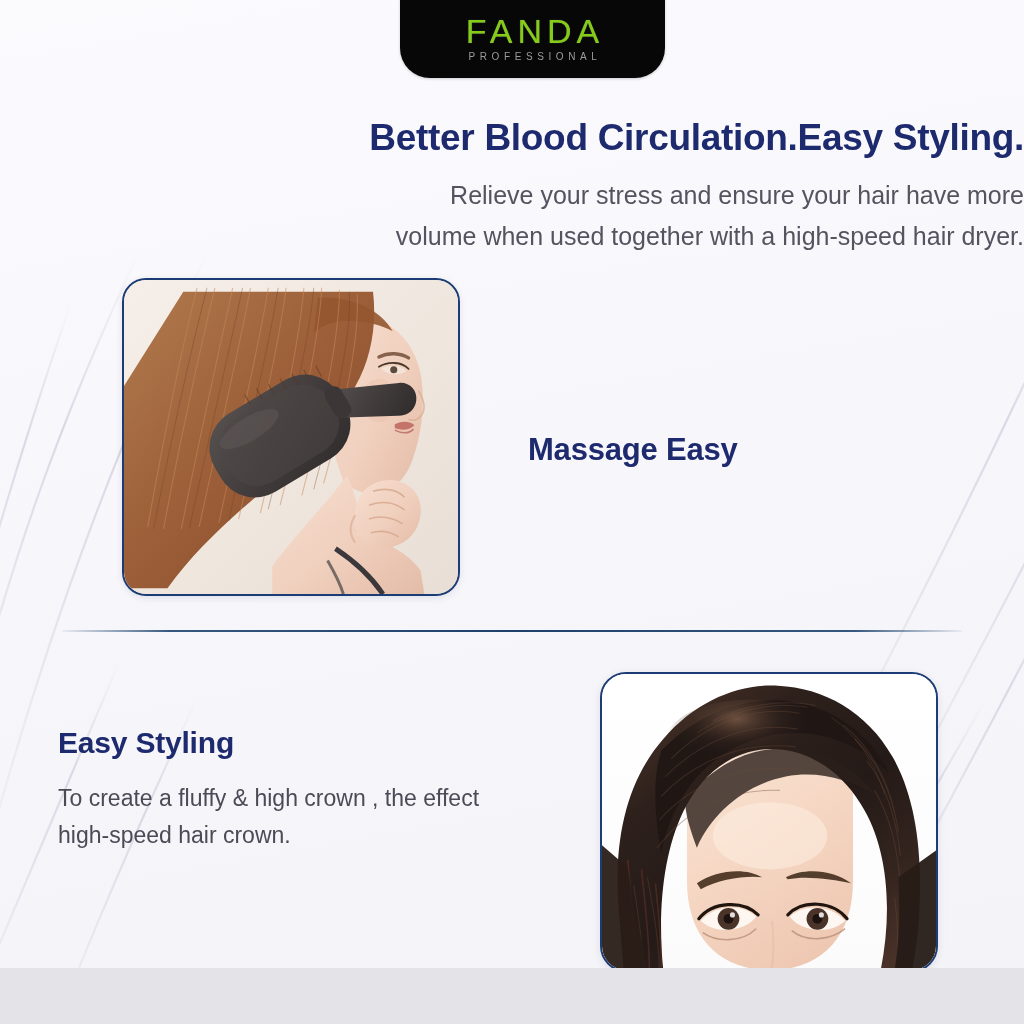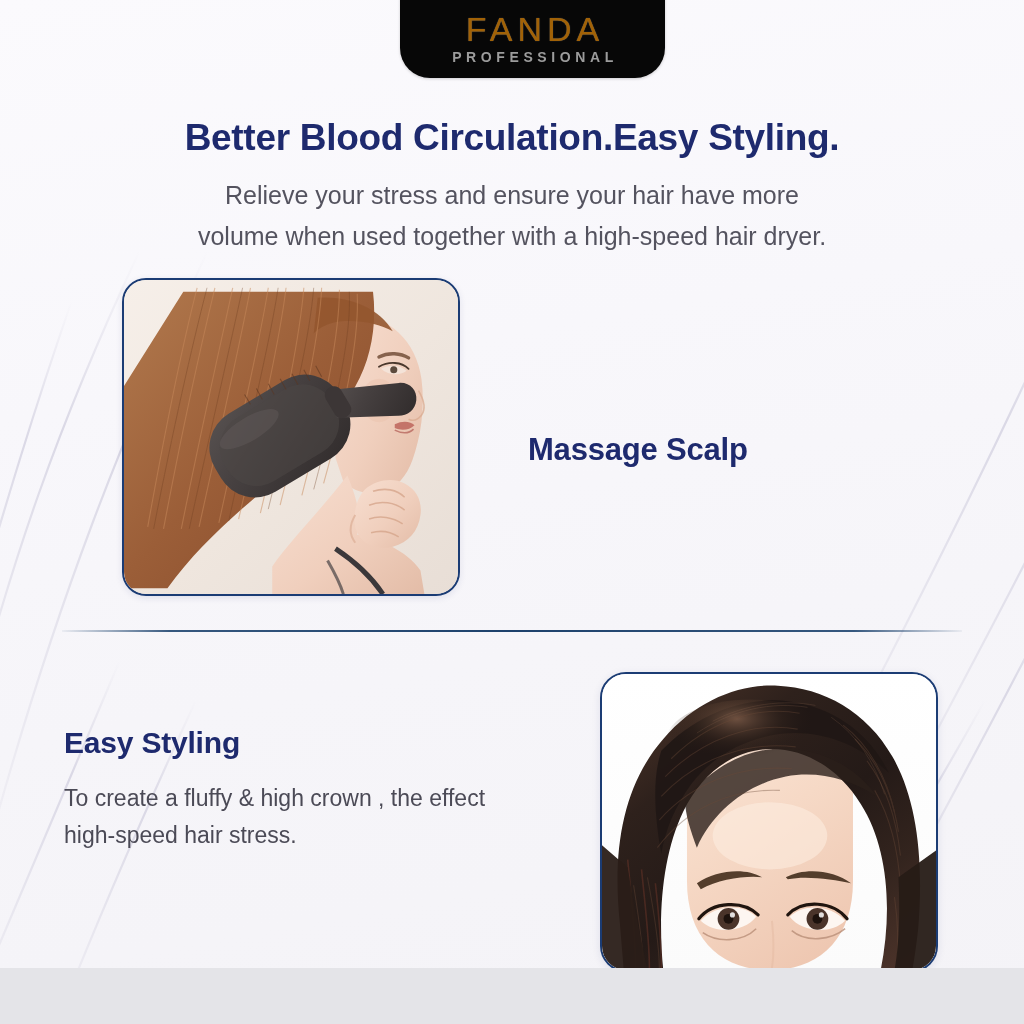--- a/index.html
+++ b/index.html
@@ -62,43 +62,43 @@
     align-items: center;
     justify-content: center;
     padding-top: 4px;
     box-shadow: 0 1px 3px rgba(0,0,0,0.18);
   }
   .logo-word {
     font-size: 34px;
     line-height: 1;
     font-weight: 300;
     letter-spacing: 5px;
-    color: #a16207;
+    color: #84cc16;
     font-family: "Liberation Sans", sans-serif;
     padding-left: 5px;
     text-shadow: 0 0 1px rgba(255,255,255,0.4);
   }
   .logo-sub {
     margin-top: 4px;
-    font-size: 14px;
+    font-size: 10px;
     line-height: 1;
-    font-weight: 700;
+    font-weight: 400;
     letter-spacing: 4.6px;
     color: #9c9c9c;
     padding-left: 5px;
     font-family: "Liberation Sans", sans-serif;
   }
 
   
   .headline-block {
     position: absolute;
     left: 0;
     right: 0;
     top: 118px;
-    text-align: center;
+    text-align: right;
     z-index: 3;
   }
   .headline {
     font-size: 37px;
     line-height: 1.1;
     font-weight: 700;
     color: #1e2a6e;
     letter-spacing: -0.3px;
     font-family: "Liberation Sans", sans-serif;
   }
@@ -169,21 +169,21 @@
         rgba(20,60,105,0.05) 0%,
         rgba(20,60,105,0.85) 12%,
         rgba(17,55,100,0.95) 50%,
         rgba(20,60,105,0.85) 88%,
         rgba(20,60,105,0.05) 100%);
   }
 
   
   .styling-text {
     position: absolute;
-    left: 64px;
+    left: 58px;
     top: 726px;
     width: 540px;
     z-index: 3;
   }
   .styling-title {
     font-size: 30px;
     font-weight: 700;
     color: #1e2a6e;
     letter-spacing: -0.2px;
     font-family: "Liberation Sans", sans-serif;
@@ -360,30 +360,30 @@
             <path d="M248 242 C259 238 272 240 282 247"></path>
             <path d="M250 256 C260 253 270 255 278 260"></path>
           </g>
           <path d="M234 238 C228 248 228 258 234 266" stroke="#dcae95" stroke-width="2" fill="none" opacity="0.7"></path>
 
           <rect x="0" y="0" width="338" height="318" fill="none"></rect>
         </g>
       </svg>
     </div>
 
-    <div class="label-massage">Massage Scalp</div>
+    <div class="label-massage">Massage Easy</div>
   </div>
 
   <div class="divider"></div>
 
   <div class="styling-text">
     <div class="styling-title">Easy Styling</div>
     <div class="styling-body">
       <span>To create a fluffy &amp; high crown , the effect</span>
-      <span>high-speed hair stress.</span>
+      <span>high-speed hair crown.</span>
     </div>
   </div>
 
   <div class="photo-frame frame-styling">
     <svg class="photo-svg" viewBox="0 0 338 300" preserveAspectRatio="xMidYMid slice" aria-hidden="true">
       <defs>
         <linearGradient id="bgEs" x1="0" y1="0" x2="0" y2="1">
           <stop offset="0%" stop-color="#ffffff"></stop>
           <stop offset="100%" stop-color="#fbfbfb"></stop>
         </linearGradient>

